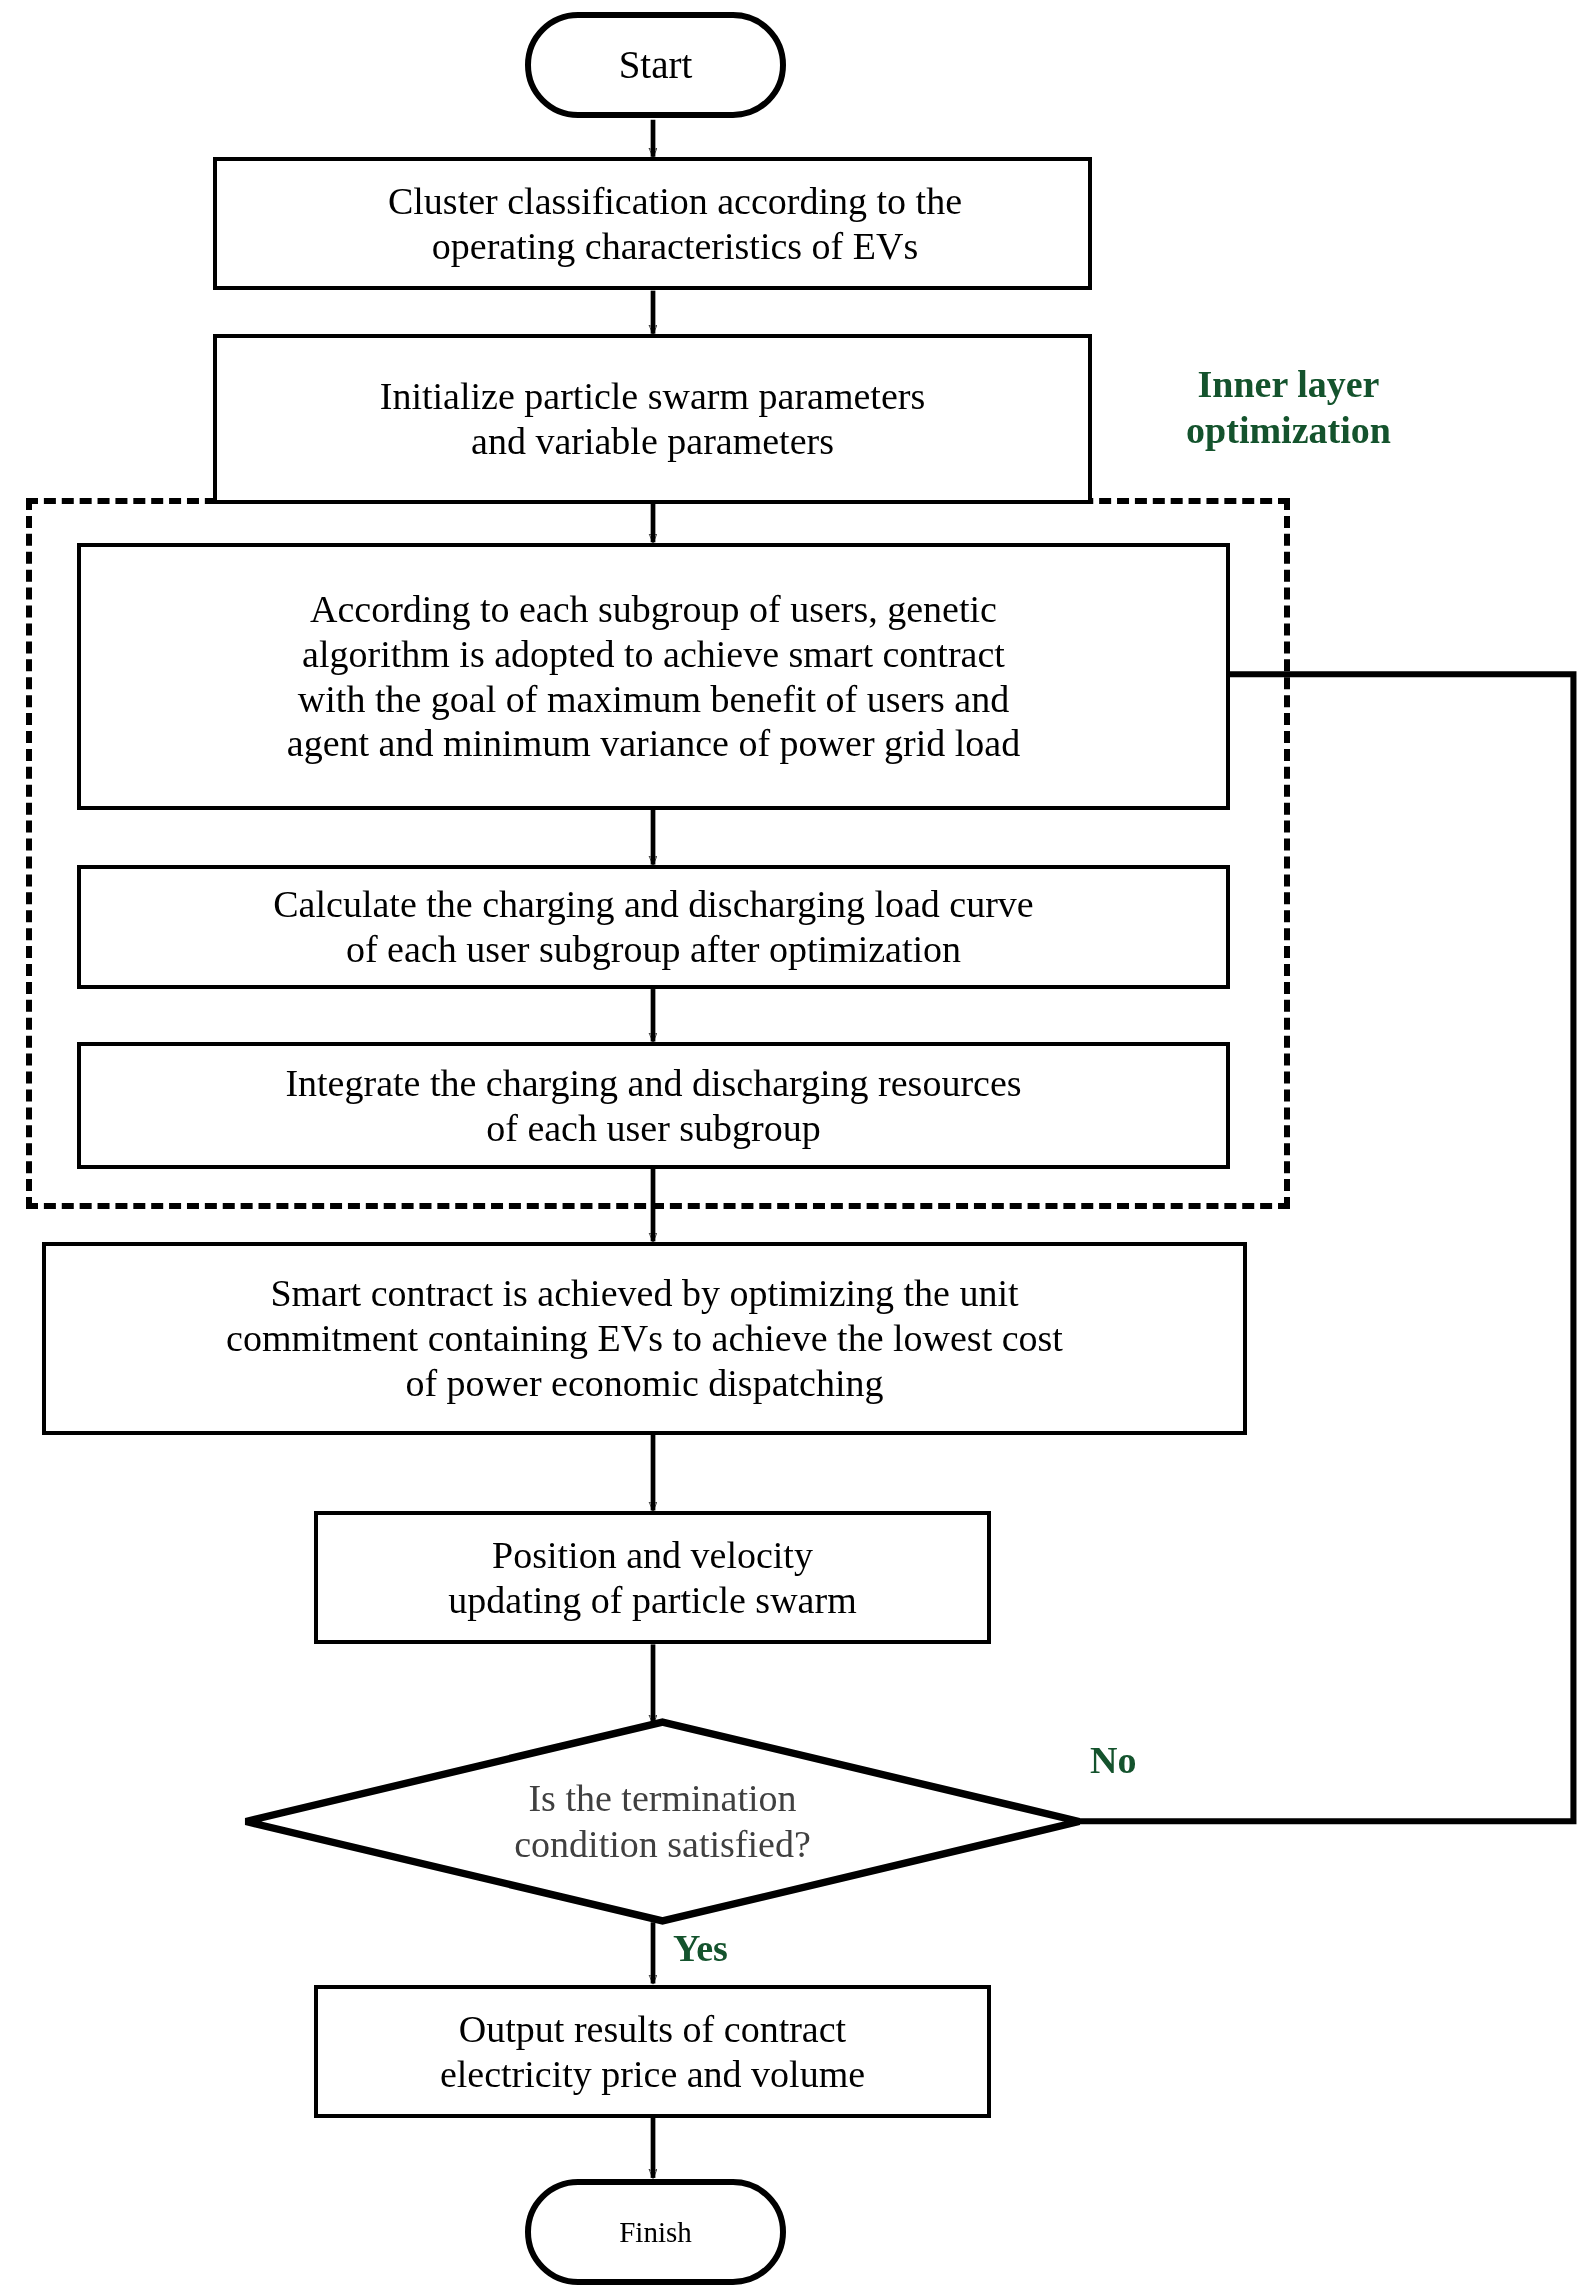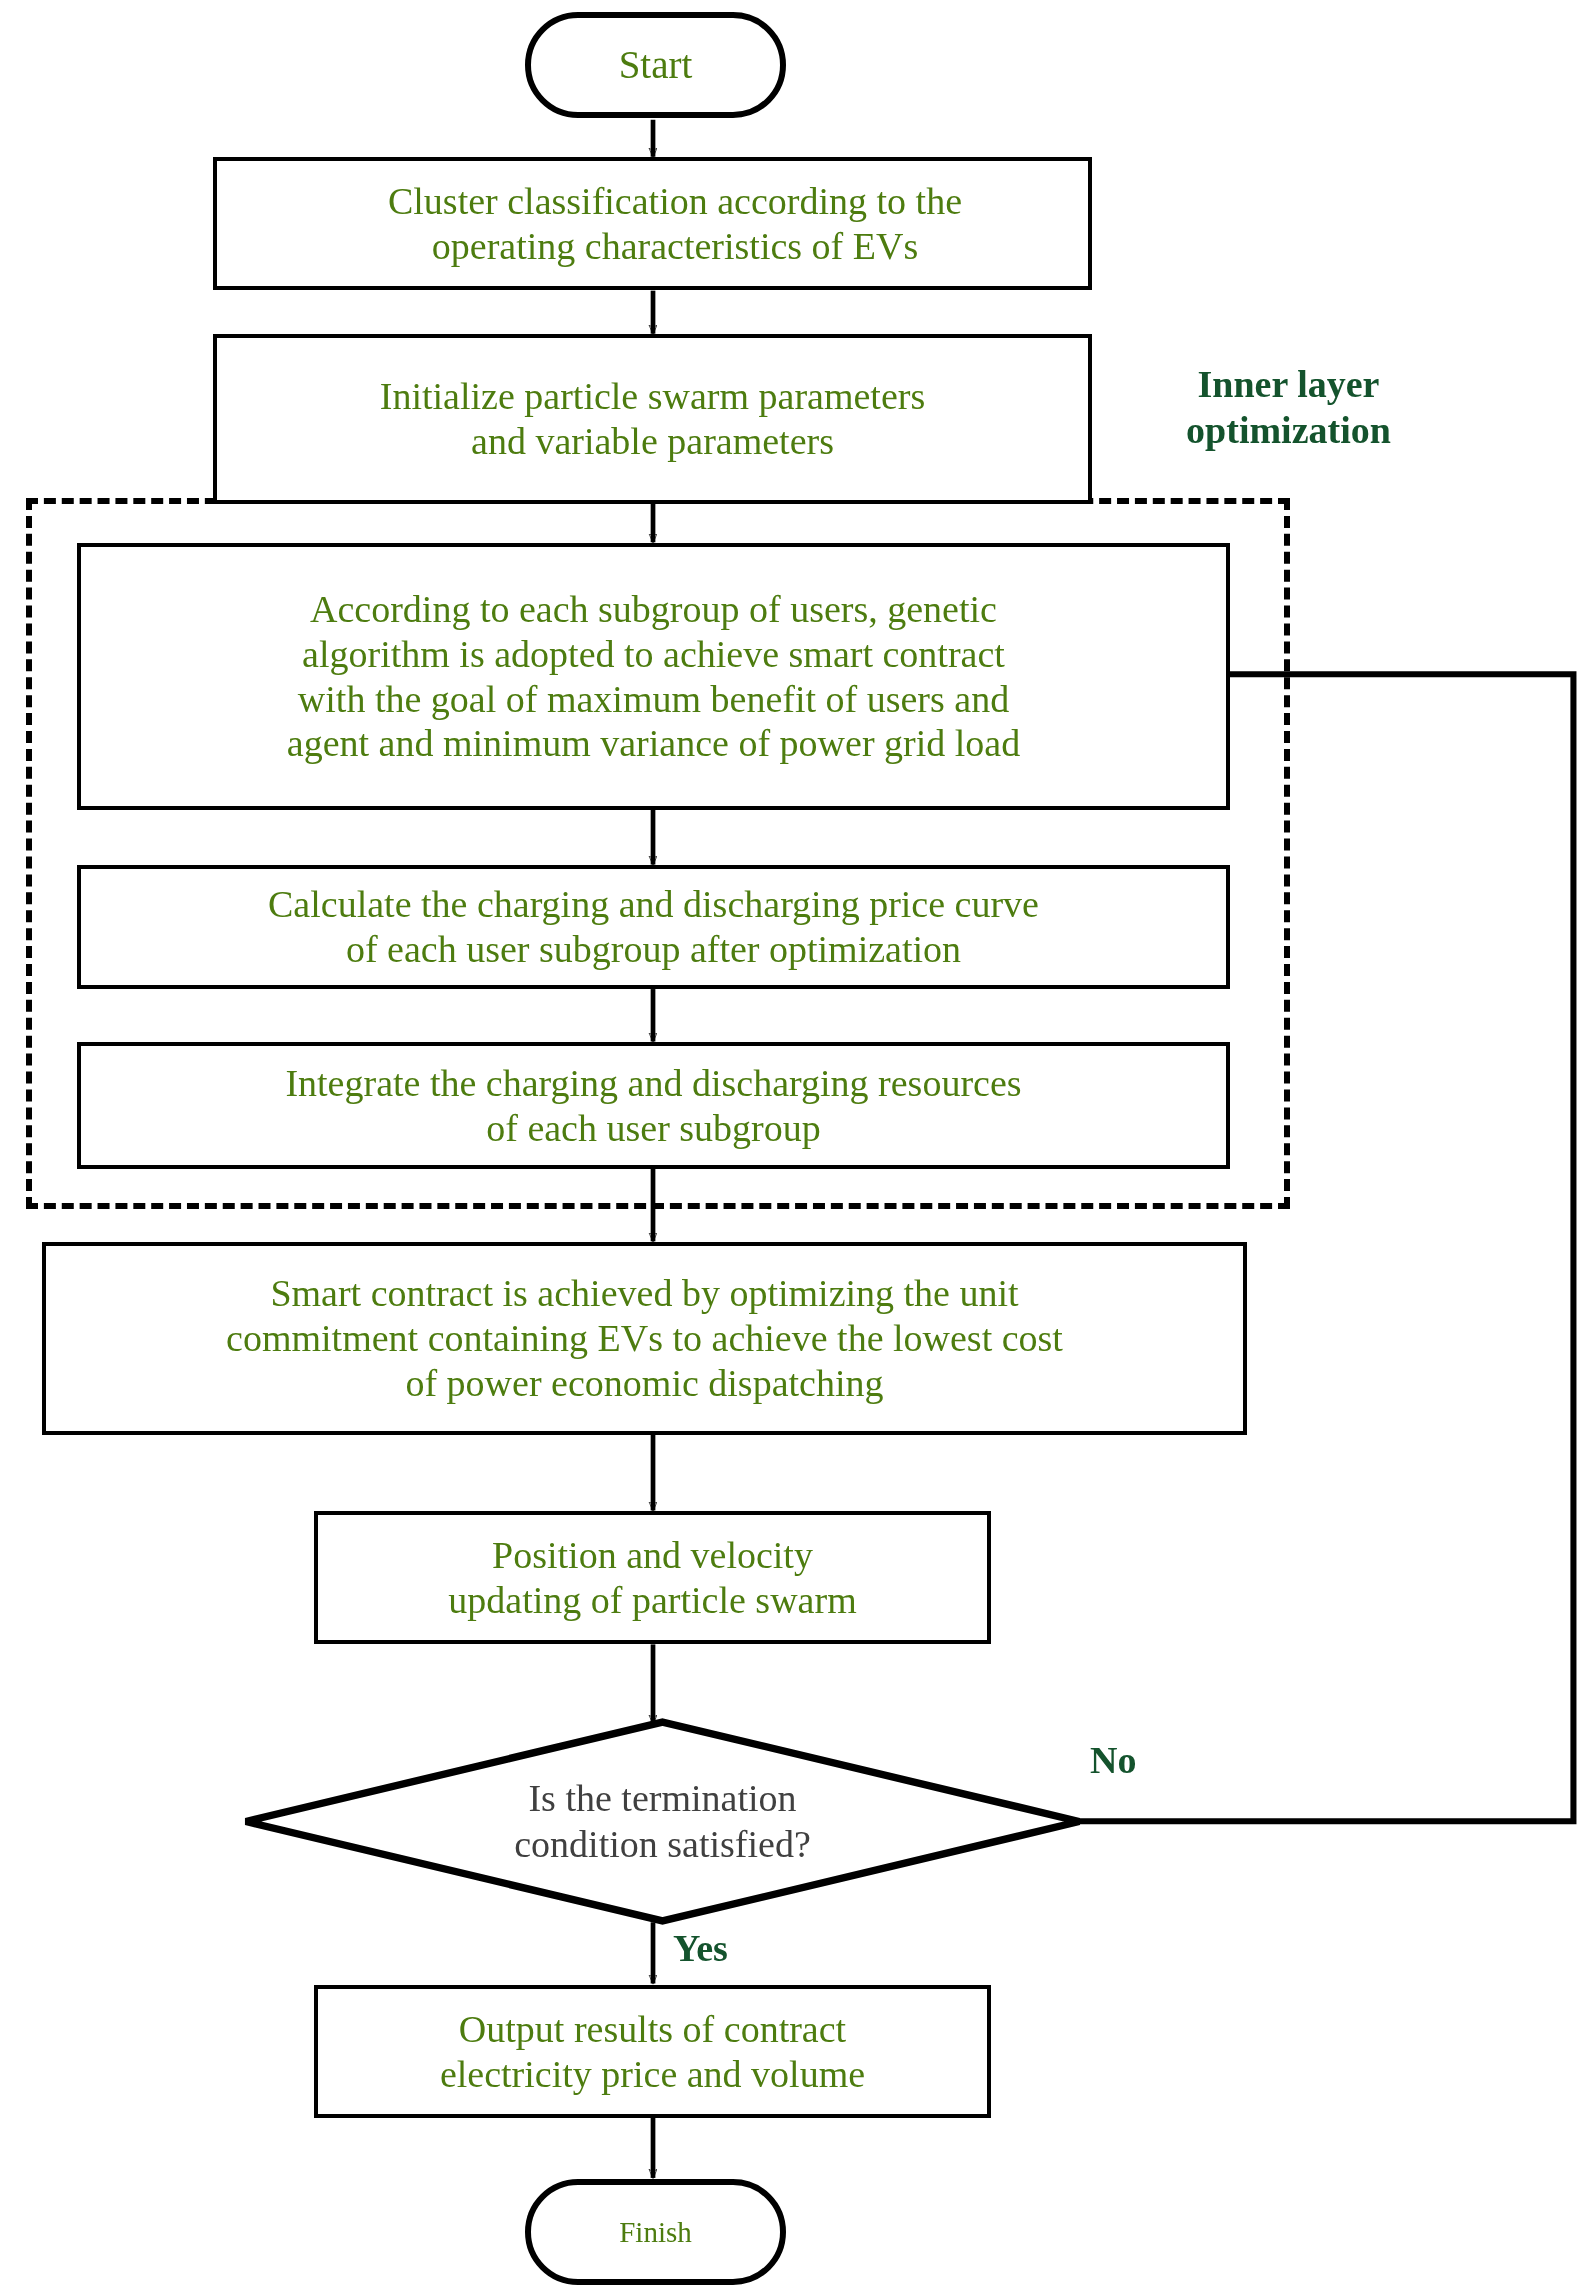--- a/index.html
+++ b/index.html
@@ -19,21 +19,21 @@
   }
   .node {
     position: absolute;
     box-sizing: border-box;
     border: 4.7px solid #000000;
     background: #ffffff;
     display: flex;
     align-items: center;
     justify-content: center;
     text-align: center;
-    color: #4d7c0f;
+    color: #000000;
     line-height: 1.18;
     z-index: 3;
   }
   .node .txt {
     display: block;
     padding: 0 9.4px;
     white-space: pre-line;
   }
   .terminator {
     border-radius: 58px;
@@ -150,21 +150,21 @@
 optimization</div>
 
   <div class="node process" style="left:77px; top:543px; width:1153px; height:267px; font-size:38px;">
     <span class="txt">According to each subgroup of users, genetic
 algorithm is adopted to achieve smart contract
 with the goal of maximum benefit of users and
 agent and minimum variance of power grid load</span>
   </div>
 
   <div class="node process" style="left:77px; top:865px; width:1153px; height:124px; font-size:38px;">
-    <span class="txt">Calculate the charging and discharging price curve
+    <span class="txt">Calculate the charging and discharging load curve
 of each user subgroup after optimization</span>
   </div>
 
   <div class="node process" style="left:42px; top:1242px; width:1205px; height:193px; font-size:38px;">
     <span class="txt">Smart contract is achieved by optimizing the unit
 commitment containing EVs to achieve the lowest cost
 of power economic dispatching</span>
   </div>
 
   <div class="node process" style="left:77px; top:1042px; width:1153px; height:127px; font-size:38px;">

